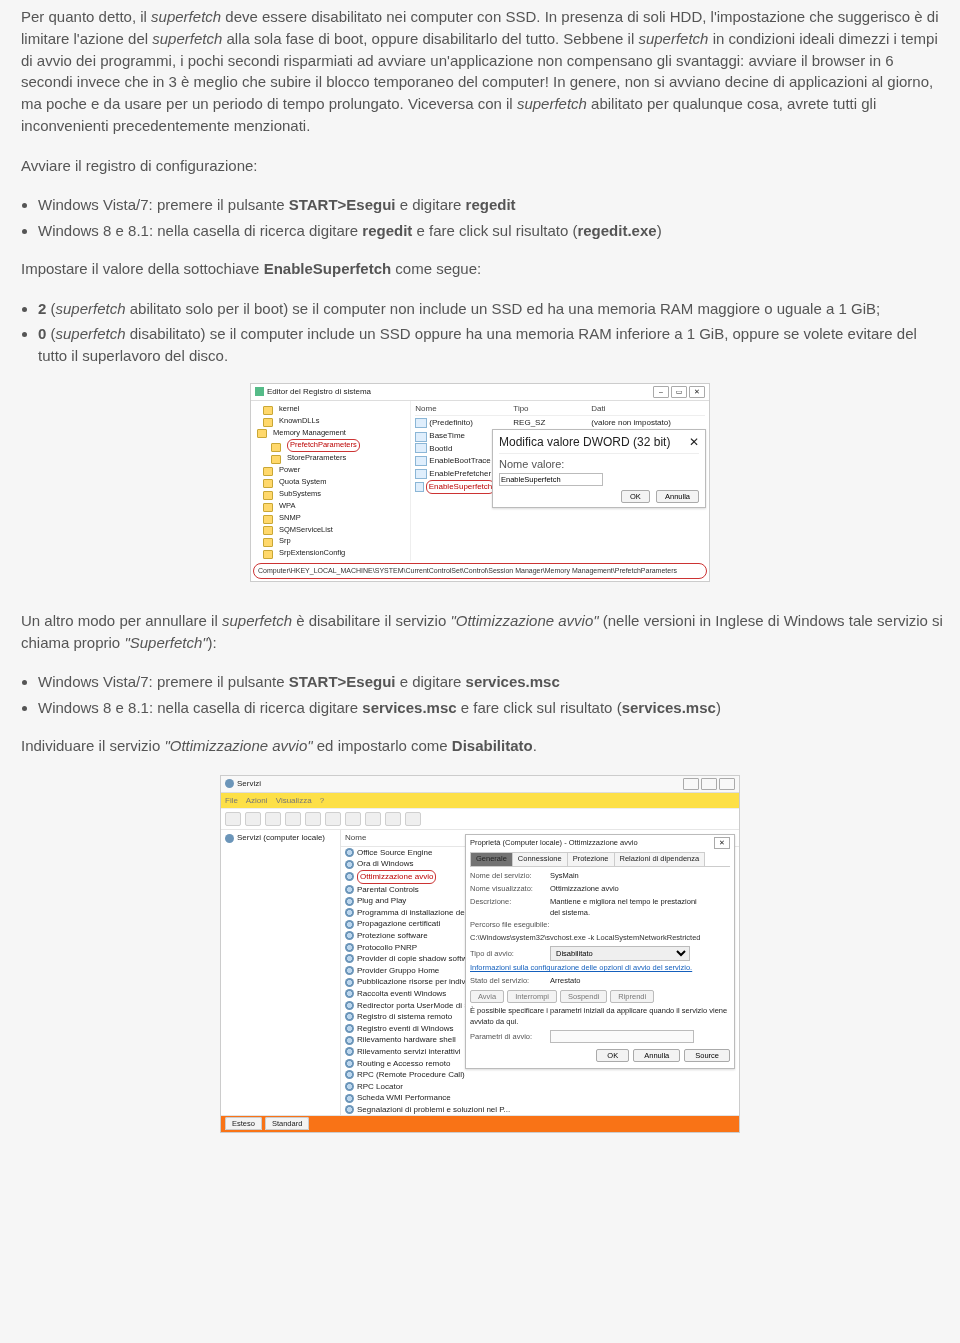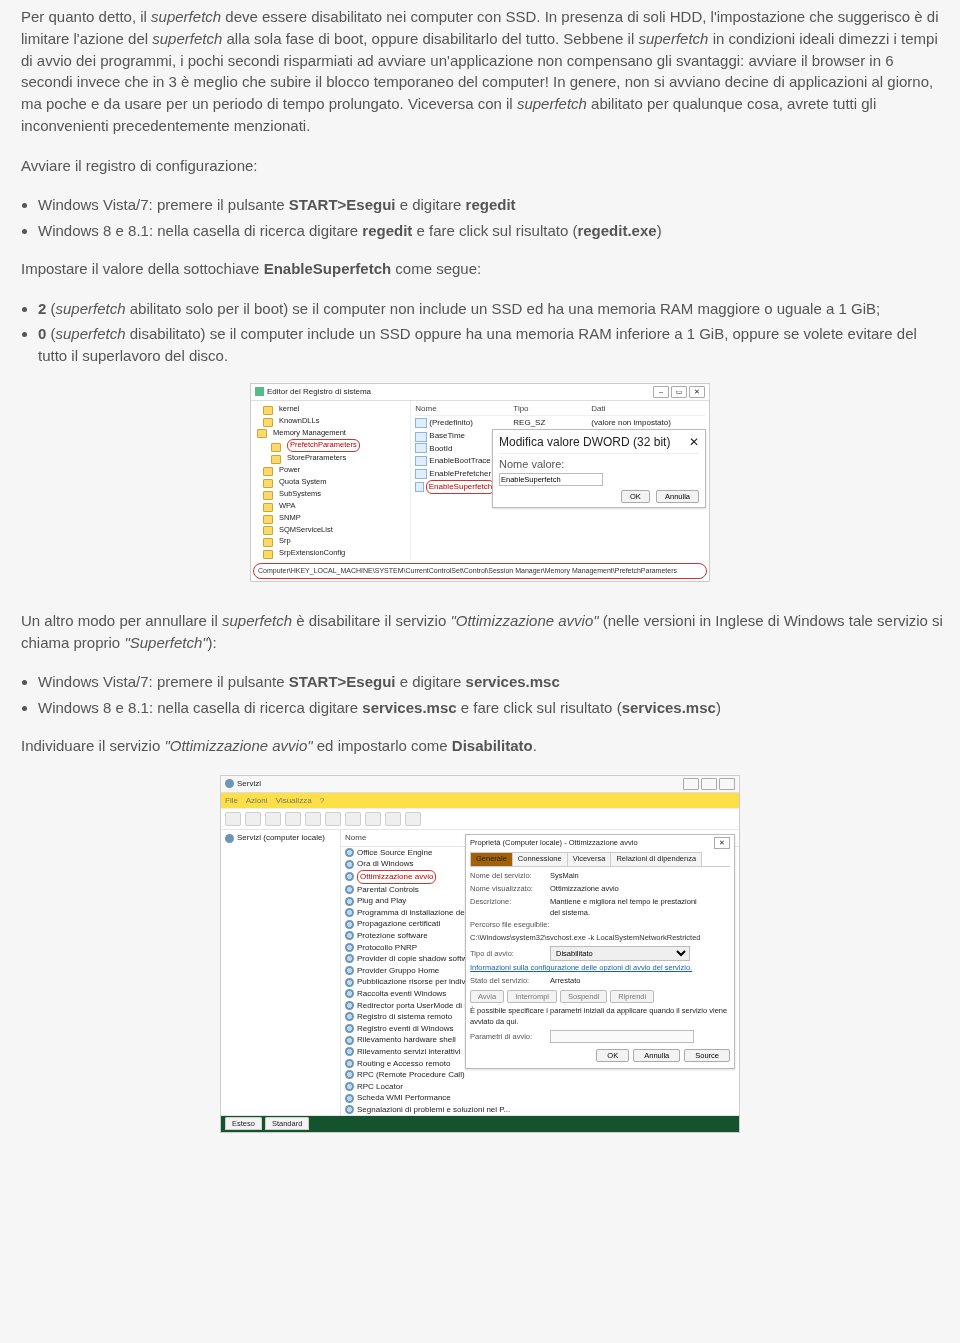--- a/index.html
+++ b/index.html
@@ -113,31 +113,31 @@
   .svcwin .svc.hl .txt{border:1px solid #c33;border-radius:6px;padding:0 2px}
   .svcwin .props{
     position:absolute;right:4px;top:4px;width:260px;
     border:1px solid #bbb;background:#fff;
     box-shadow:0 1px 2px rgba(0,0,0,.15);
     padding:3px 4px 6px 4px;
     font-size:7.5px;
   }
   .svcwin .props .ptabs{display:flex;gap:0;border-bottom:1px solid #ccc;margin:3px 0 4px 0}
   .svcwin .props .ptabs span{border:1px solid #ccc;border-bottom:none;padding:1px 5px;margin-right:-1px;background:#f4f4f4}
-  .svcwin .props .ptabs span.act{background:#a16207}
+  .svcwin .props .ptabs span.act{background:#737373}
   .svcwin .props .fld{margin:2px 0}
   .svcwin .props .fld .lbl{display:inline-block;min-width:80px;color:#555}
   .svcwin .props .link{color:#1560bd;text-decoration:underline}
   .svcwin .props select,.svcwin .props input[type=text]{font-size:7.5px;border:1px solid #bbb;padding:1px;width:140px}
   .svcwin .props .btnrow{display:flex;gap:3px;margin:3px 0}
   .svcwin .props .btnrow button{font-size:7.5px;border:1px solid #bbb;background:#f3f3f3;padding:1px 7px;border-radius:2px;color:#777}
   .svcwin .props .dlgclose{position:absolute;right:4px;top:2px;border:1px solid #aaa;width:14px;height:10px;display:flex;align-items:center;justify-content:center;font-size:7px}
   .svcwin .props .okrow{display:flex;justify-content:flex-end;gap:4px;margin-top:6px}
   .svcwin .props .okrow button{font-size:7.5px;border:1px solid #aaa;background:#f3f3f3;padding:1px 10px;border-radius:2px}
-  .svcwin .tabs{border-top:1px solid #e3e3e3;padding:2px 4px;background:#14532d}
+  .svcwin .tabs{border-top:1px solid #e3e3e3;padding:2px 4px;background:#f97316}
   .svcwin .tabs span{border:1px solid #ccc;padding:1px 6px;border-radius:2px 2px 0 0;margin-right:3px;font-size:7.5px;background:#f3f3f3}
 </style>
 </head>
 <body>
 
 <p class="block">
   <span>Per quanto detto, il </span><i class="em">superfetch</i><span> deve essere disabilitato nei computer con SSD. In presenza di soli HDD, l'impostazione che suggerisco è di limitare l'azione del </span><i class="em">superfetch</i><span> alla sola fase di boot, oppure disabilitarlo del tutto. Sebbene il </span><i class="em">superfetch</i><span> in condizioni ideali dimezzi i tempi di avvio dei programmi, i pochi secondi risparmiati ad avviare un'applicazione non compensano gli svantaggi: avviare il browser in 6 secondi invece che in 3 è meglio che subire il blocco temporaneo del computer! In genere, non si avviano decine di applicazioni al giorno, ma poche e da usare per un periodo di tempo prolungato. Viceversa con il </span><i class="em">superfetch</i><span> abilitato per qualunque cosa, avrete tutti gli inconvenienti precedentemente menzionati.</span>
 </p>
 
 <p class="block">Avviare il registro di configurazione:</p>
@@ -463,21 +463,21 @@
             <span class="txt">Segnalazioni di problemi e soluzioni nel P...</span>
           </div>
         </div>
 
       <div class="props">
         <span class="dlgclose">✕</span>
         <div>Proprietà (Computer locale) - Ottimizzazione avvio</div>
         <div class="ptabs">
           <span class="act">Generale</span>
           <span>Connessione</span>
-          <span>Viceversa</span>
+          <span>Protezione</span>
           <span>Relazioni di dipendenza</span>
         </div>
         <div class="fld"><span class="lbl">Nome del servizio:</span><span>SysMain</span></div>
         <div class="fld"><span class="lbl">Nome visualizzato:</span><span>Ottimizzazione avvio</span></div>
         <div class="fld"><span class="lbl">Descrizione:</span><span style="display:inline-block;width:150px;vertical-align:top">Mantiene e migliora nel tempo le prestazioni del sistema.</span></div>
         <div class="fld"><span class="lbl">Percorso file eseguibile:</span></div>
         <div class="fld" style="color:#333">C:\Windows\system32\svchost.exe -k LocalSystemNetworkRestricted</div>
         <div class="fld"><span class="lbl">Tipo di avvio:</span><select><option>Disabilitato</option></select></div>
         <div class="fld"><span class="link">Informazioni sulla configurazione delle opzioni di avvio del servizio.</span></div>
         <div class="fld"><span class="lbl">Stato del servizio:</span><span>Arrestato</span></div>

